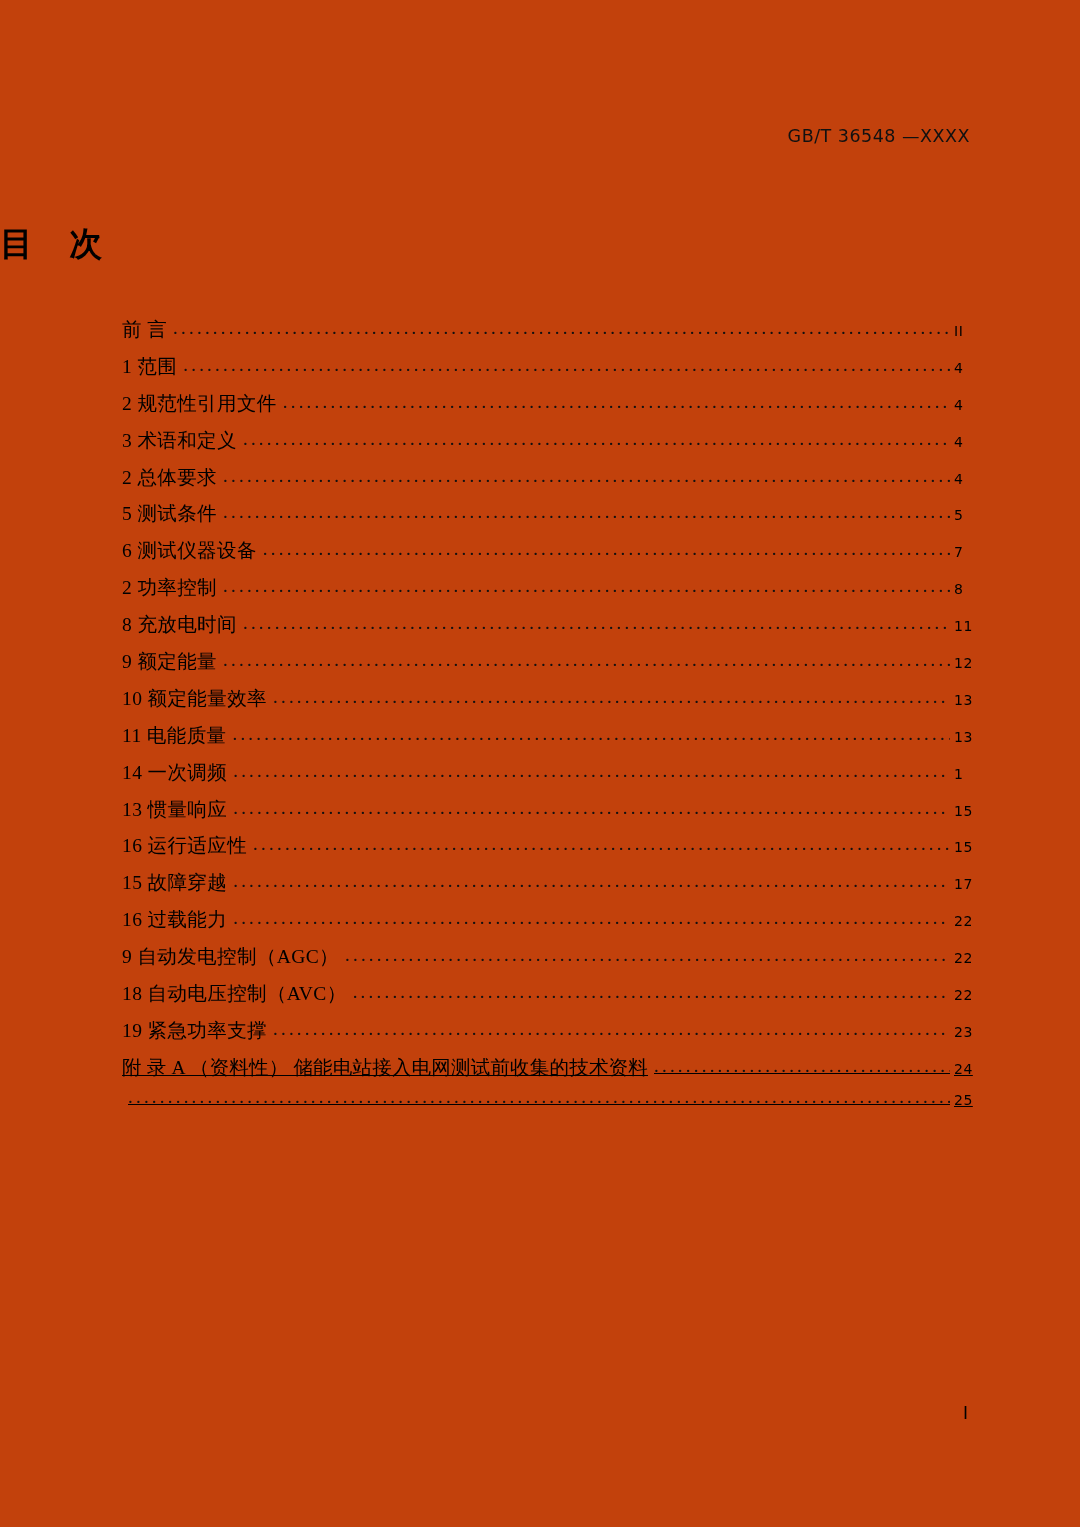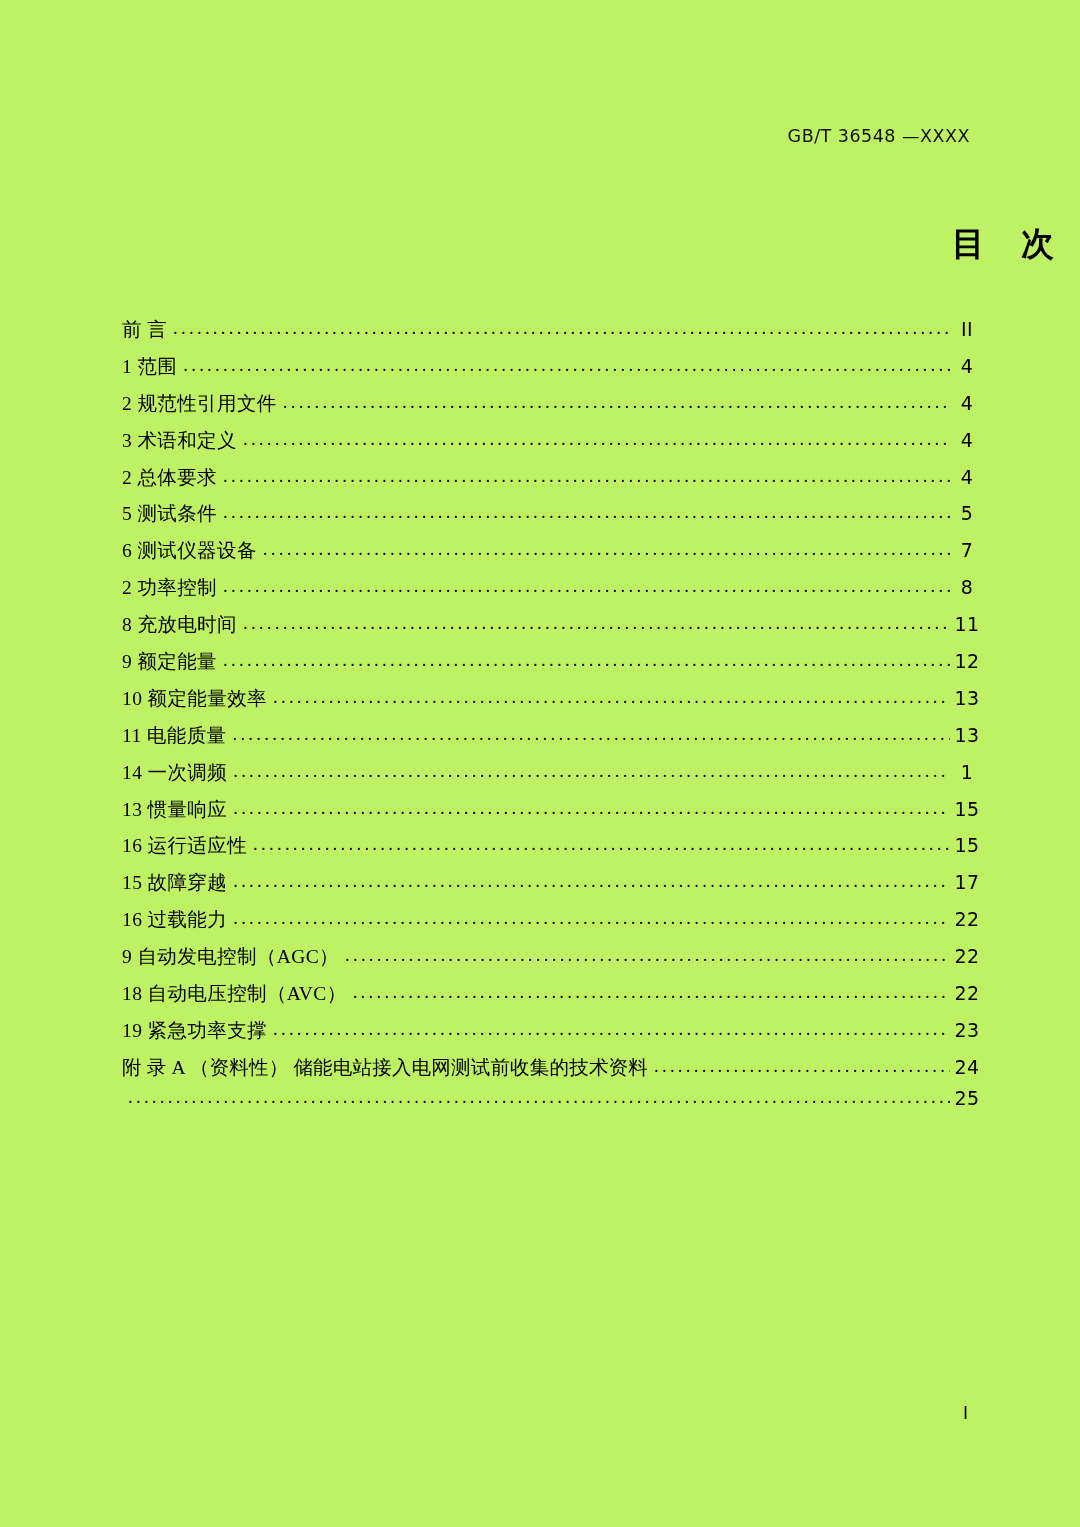--- a/index.html
+++ b/index.html
@@ -8,40 +8,40 @@
     background: #ffffff;
   }
   body {
     font-family: "Liberation Serif", "DejaVu Serif", serif;
     color: #000000;
   }
   .page {
     position: relative;
     width: 1080px;
     height: 1527px;
-    background: #bef264;
+    background: #c2410c;
     overflow: hidden;
     box-sizing: border-box;
   }
   .header-std {
     position: absolute;
     top: 126px;
     right: 110px;
     font-family: "DejaVu Sans", "Liberation Sans", sans-serif;
     font-size: 17.5px;
     letter-spacing: 0.5px;
     color: #111;
     white-space: nowrap;
   }
   .doc-title {
     position: absolute;
     top: 222px;
     left: 0;
     width: 1068px;
-    text-align: right;
+    text-align: left;
     font-size: 33px;
     font-weight: bold;
     letter-spacing: 14px;
     color: #000;
   }
   .toc {
     position: absolute;
     top: 320px;
     left: 122px;
     width: 858px;
@@ -66,30 +66,31 @@
     margin: 0 4px 0 6px;
     font-size: 19px;
     letter-spacing: 3.2px;
     color: #111;
     position: relative;
     top: -2px;
   }
   .toc-page {
     flex: 0 0 auto;
     min-width: 26px;
-    text-align: center;
+    text-align: left;
     font-family: "DejaVu Sans", "Liberation Sans", sans-serif;
-    font-size: 19px;
+    font-size: 14px;
     letter-spacing: 0.5px;
   }
   .toc-row.annex .toc-label {
     letter-spacing: 0.2px;
   }
   .toc-row.annex {
     margin-bottom: 12px;
+    text-decoration: underline;
   }
   .page-number {
     position: absolute;
     bottom: 104px;
     right: 112px;
     font-family: "DejaVu Sans", "Liberation Sans", sans-serif;
     font-size: 17px;
     color: #000;
   }
 </style>

